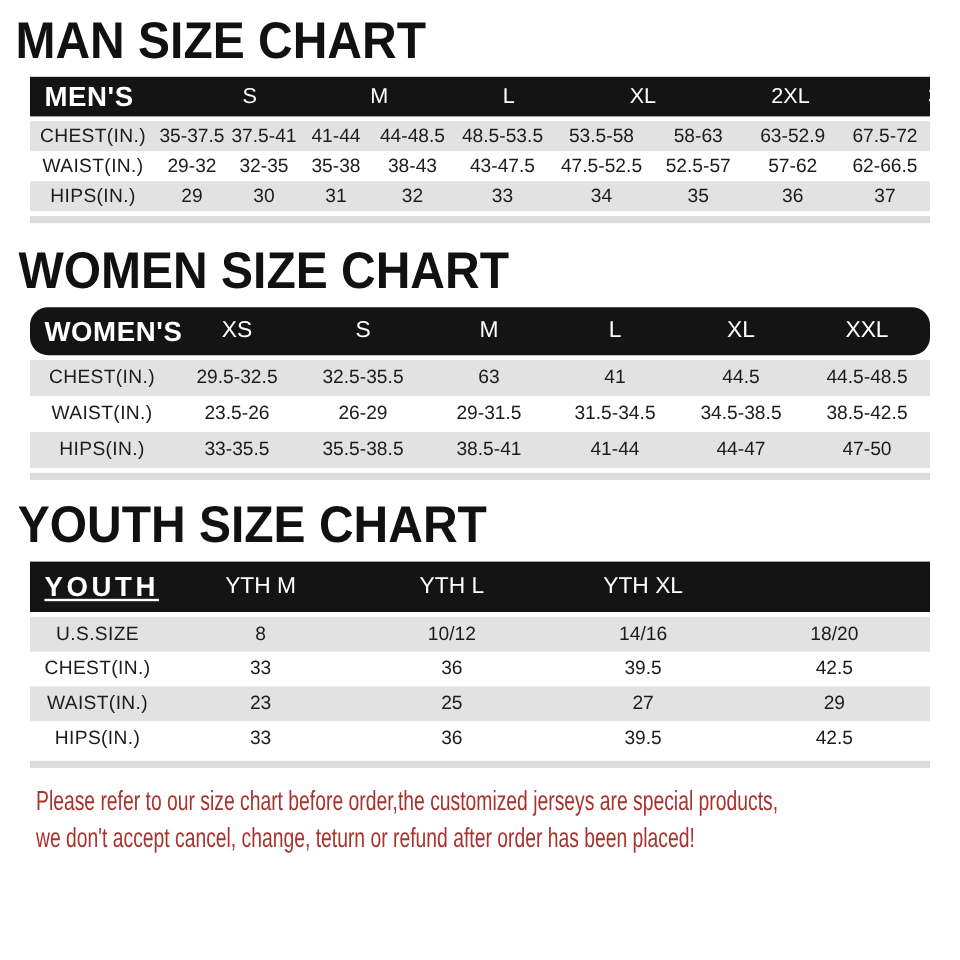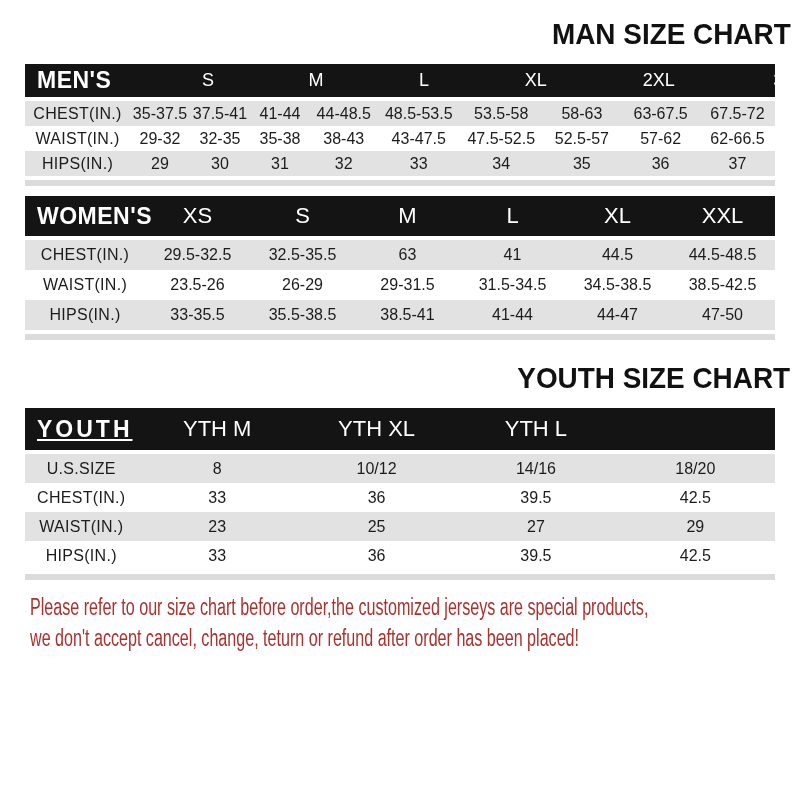--- a/index.html
+++ b/index.html
@@ -20,45 +20,45 @@
   }
   .banner-title{
     display:inline-block;
     font-size:58px;font-weight:bold;line-height:1;
     color:#16130e;letter-spacing:0px;
     transform:scaleX(0.92);
   }
 
   
   .heading{
-    text-align:right;font-weight:bold;
-    font-size:30px;line-height:40px;color:var(--ink,#111);
+    text-align:left;font-weight:bold;
+    font-size:43px;line-height:40px;color:var(--ink,#111);
   }
   .heading span{display:inline-block;transform:scaleX(0.93);white-space:nowrap;}
   .s0 .heading{margin-top:14px;}
   .s1 .heading{margin-top:20px;}
   .s2 .heading{margin-top:18px;}
 
   
   .table{width:750px;margin:10px auto 0 auto;}
   .thead{
     display:grid;grid-template-columns:var(--cols);
     background:var(--bar,#141414);color:#fff;align-items:center;
   }
   .t0 .thead{height:33px;gap:48px;}
-  .t1 .thead{height:40px;}
+  .t1 .thead{height:40px;border-radius:15px;}
   .t2 .thead{height:42px;}
   .hlabel{
     font-weight:bold;font-size:23px;padding-left:12px;
     letter-spacing:0.5px;white-space:nowrap;
   }
   .t2 .hlabel{letter-spacing:3px;text-decoration:underline;}
   .hcol{text-align:center;font-weight:normal;}
   .t0 .hcol{font-size:18px;}
-  .t1 .hcol,.t2 .hcol{font-size:22px;}
+  .t1 .hcol,.t2 .hcol{font-size:19px;}
 
   .trows{margin-top:4px;}
   .row{display:grid;grid-template-columns:var(--cols);align-items:center;}
   .t0 .row{height:25px;}
   .t1 .row{height:30px;}
   .t2 .row{height:29px;}
   .row.gray{background:var(--stripe,#E2E2E2);}
   .cell{text-align:center;font-size:16px;color:#1c1c1c;white-space:nowrap;}
   .rlabel{letter-spacing:0.3px;}
   .tstrip{height:6px;margin-top:4px;background:var(--strip,#DCDCDC);}
@@ -105,21 +105,21 @@
         <div class="trows">
           <div class="row gray">
             <div class="cell rlabel">CHEST(IN.)</div>
             <div class="cell">35-37.5</div>
             <div class="cell">37.5-41</div>
             <div class="cell">41-44</div>
             <div class="cell">44-48.5</div>
             <div class="cell">48.5-53.5</div>
             <div class="cell">53.5-58</div>
             <div class="cell">58-63</div>
-            <div class="cell">63-67.5</div>
+            <div class="cell">63-52.9</div>
             <div class="cell">67.5-72</div>
           </div>
           <div class="row">
             <div class="cell rlabel">WAIST(IN.)</div>
             <div class="cell">29-32</div>
             <div class="cell">32-35</div>
             <div class="cell">35-38</div>
             <div class="cell">38-43</div>
             <div class="cell">43-47.5</div>
             <div class="cell">47.5-52.5</div>
@@ -138,20 +138,23 @@
             <div class="cell">35</div>
             <div class="cell">36</div>
             <div class="cell">37</div>
           </div>
         </div>
         <div class="tstrip"></div>
       </div>
   </section>
 
   <section class="s1">
+    <div class="heading">
+      <span>WOMEN SIZE CHART</span>
+    </div>
     <div class="table t1">
         <div class="thead">
           <div class="hlabel">WOMEN'S</div>
           <div class="hcol">XS</div>
           <div class="hcol">S</div>
           <div class="hcol">M</div>
           <div class="hcol">L</div>
           <div class="hcol">XL</div>
           <div class="hcol">XXL</div>
         </div>
@@ -189,22 +192,22 @@
   </section>
 
   <section class="s2">
     <div class="heading">
       <span>YOUTH SIZE CHART</span>
     </div>
     <div class="table t2">
         <div class="thead">
           <div class="hlabel">YOUTH</div>
           <div class="hcol">YTH M</div>
+          <div class="hcol">YTH L</div>
           <div class="hcol">YTH XL</div>
-          <div class="hcol">YTH L</div>
         </div>
         <div class="trows">
           <div class="row gray">
             <div class="cell rlabel">U.S.SIZE</div>
             <div class="cell">8</div>
             <div class="cell">10/12</div>
             <div class="cell">14/16</div>
             <div class="cell">18/20</div>
           </div>
           <div class="row">

